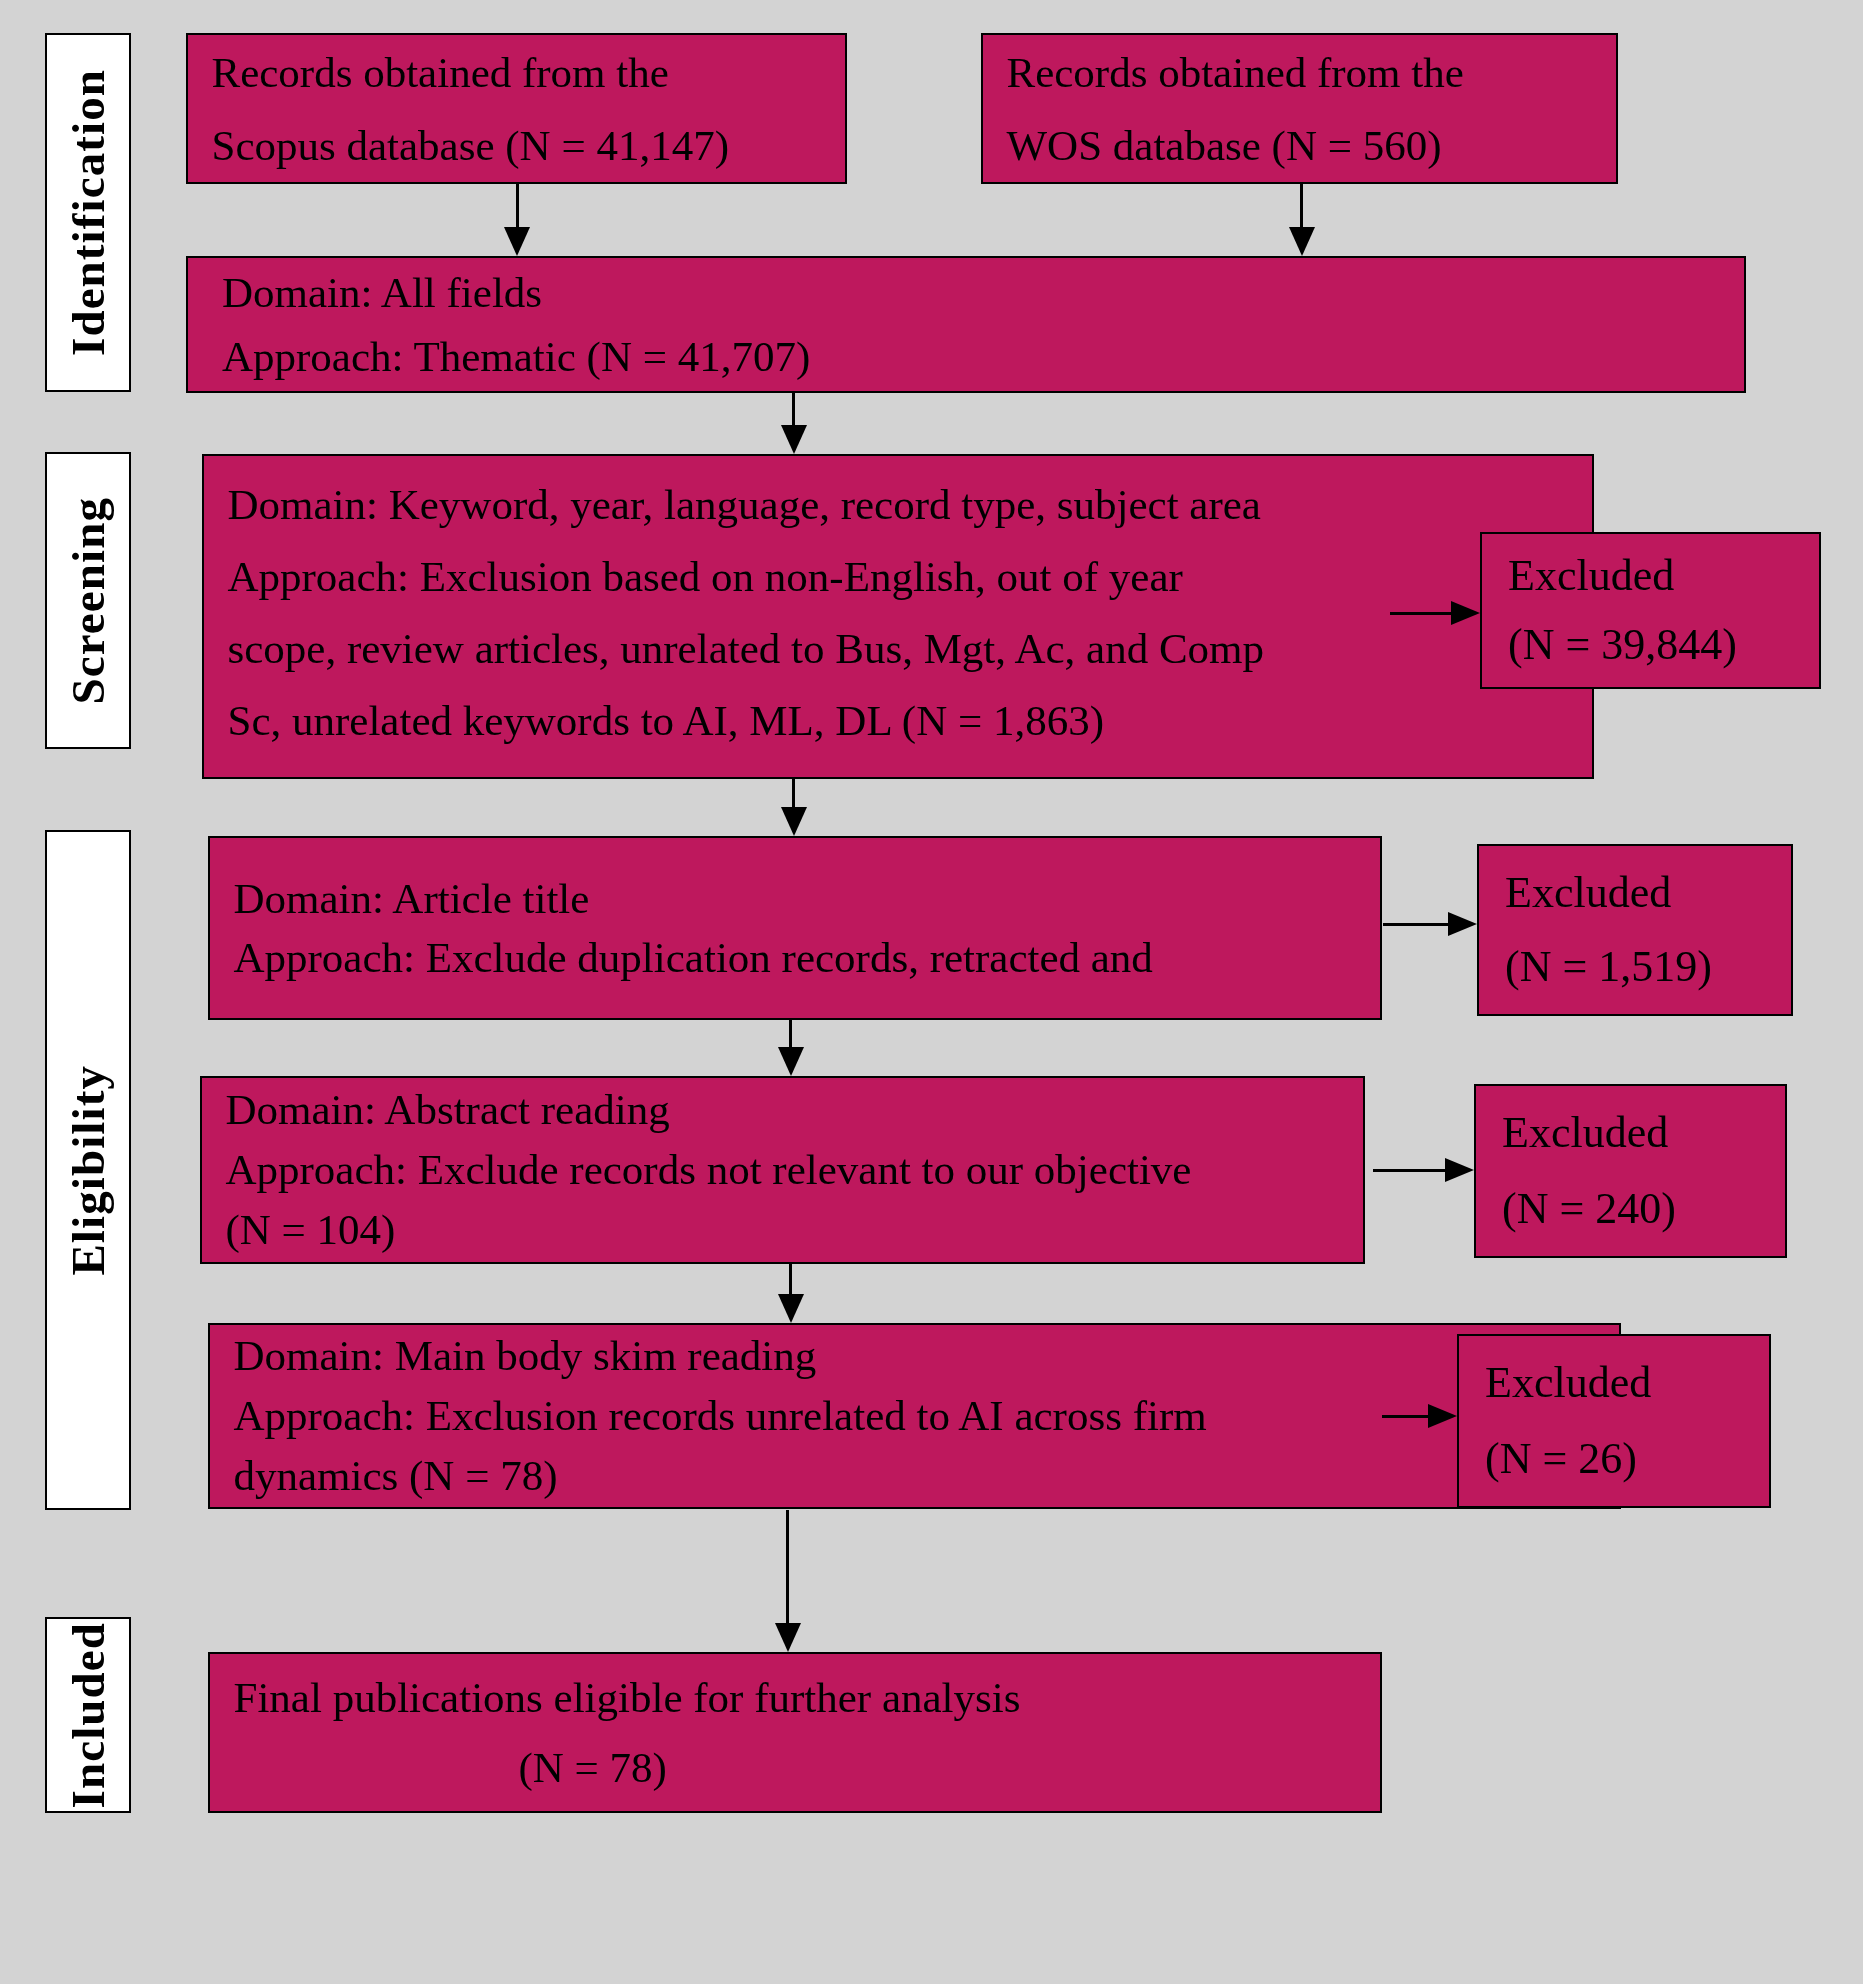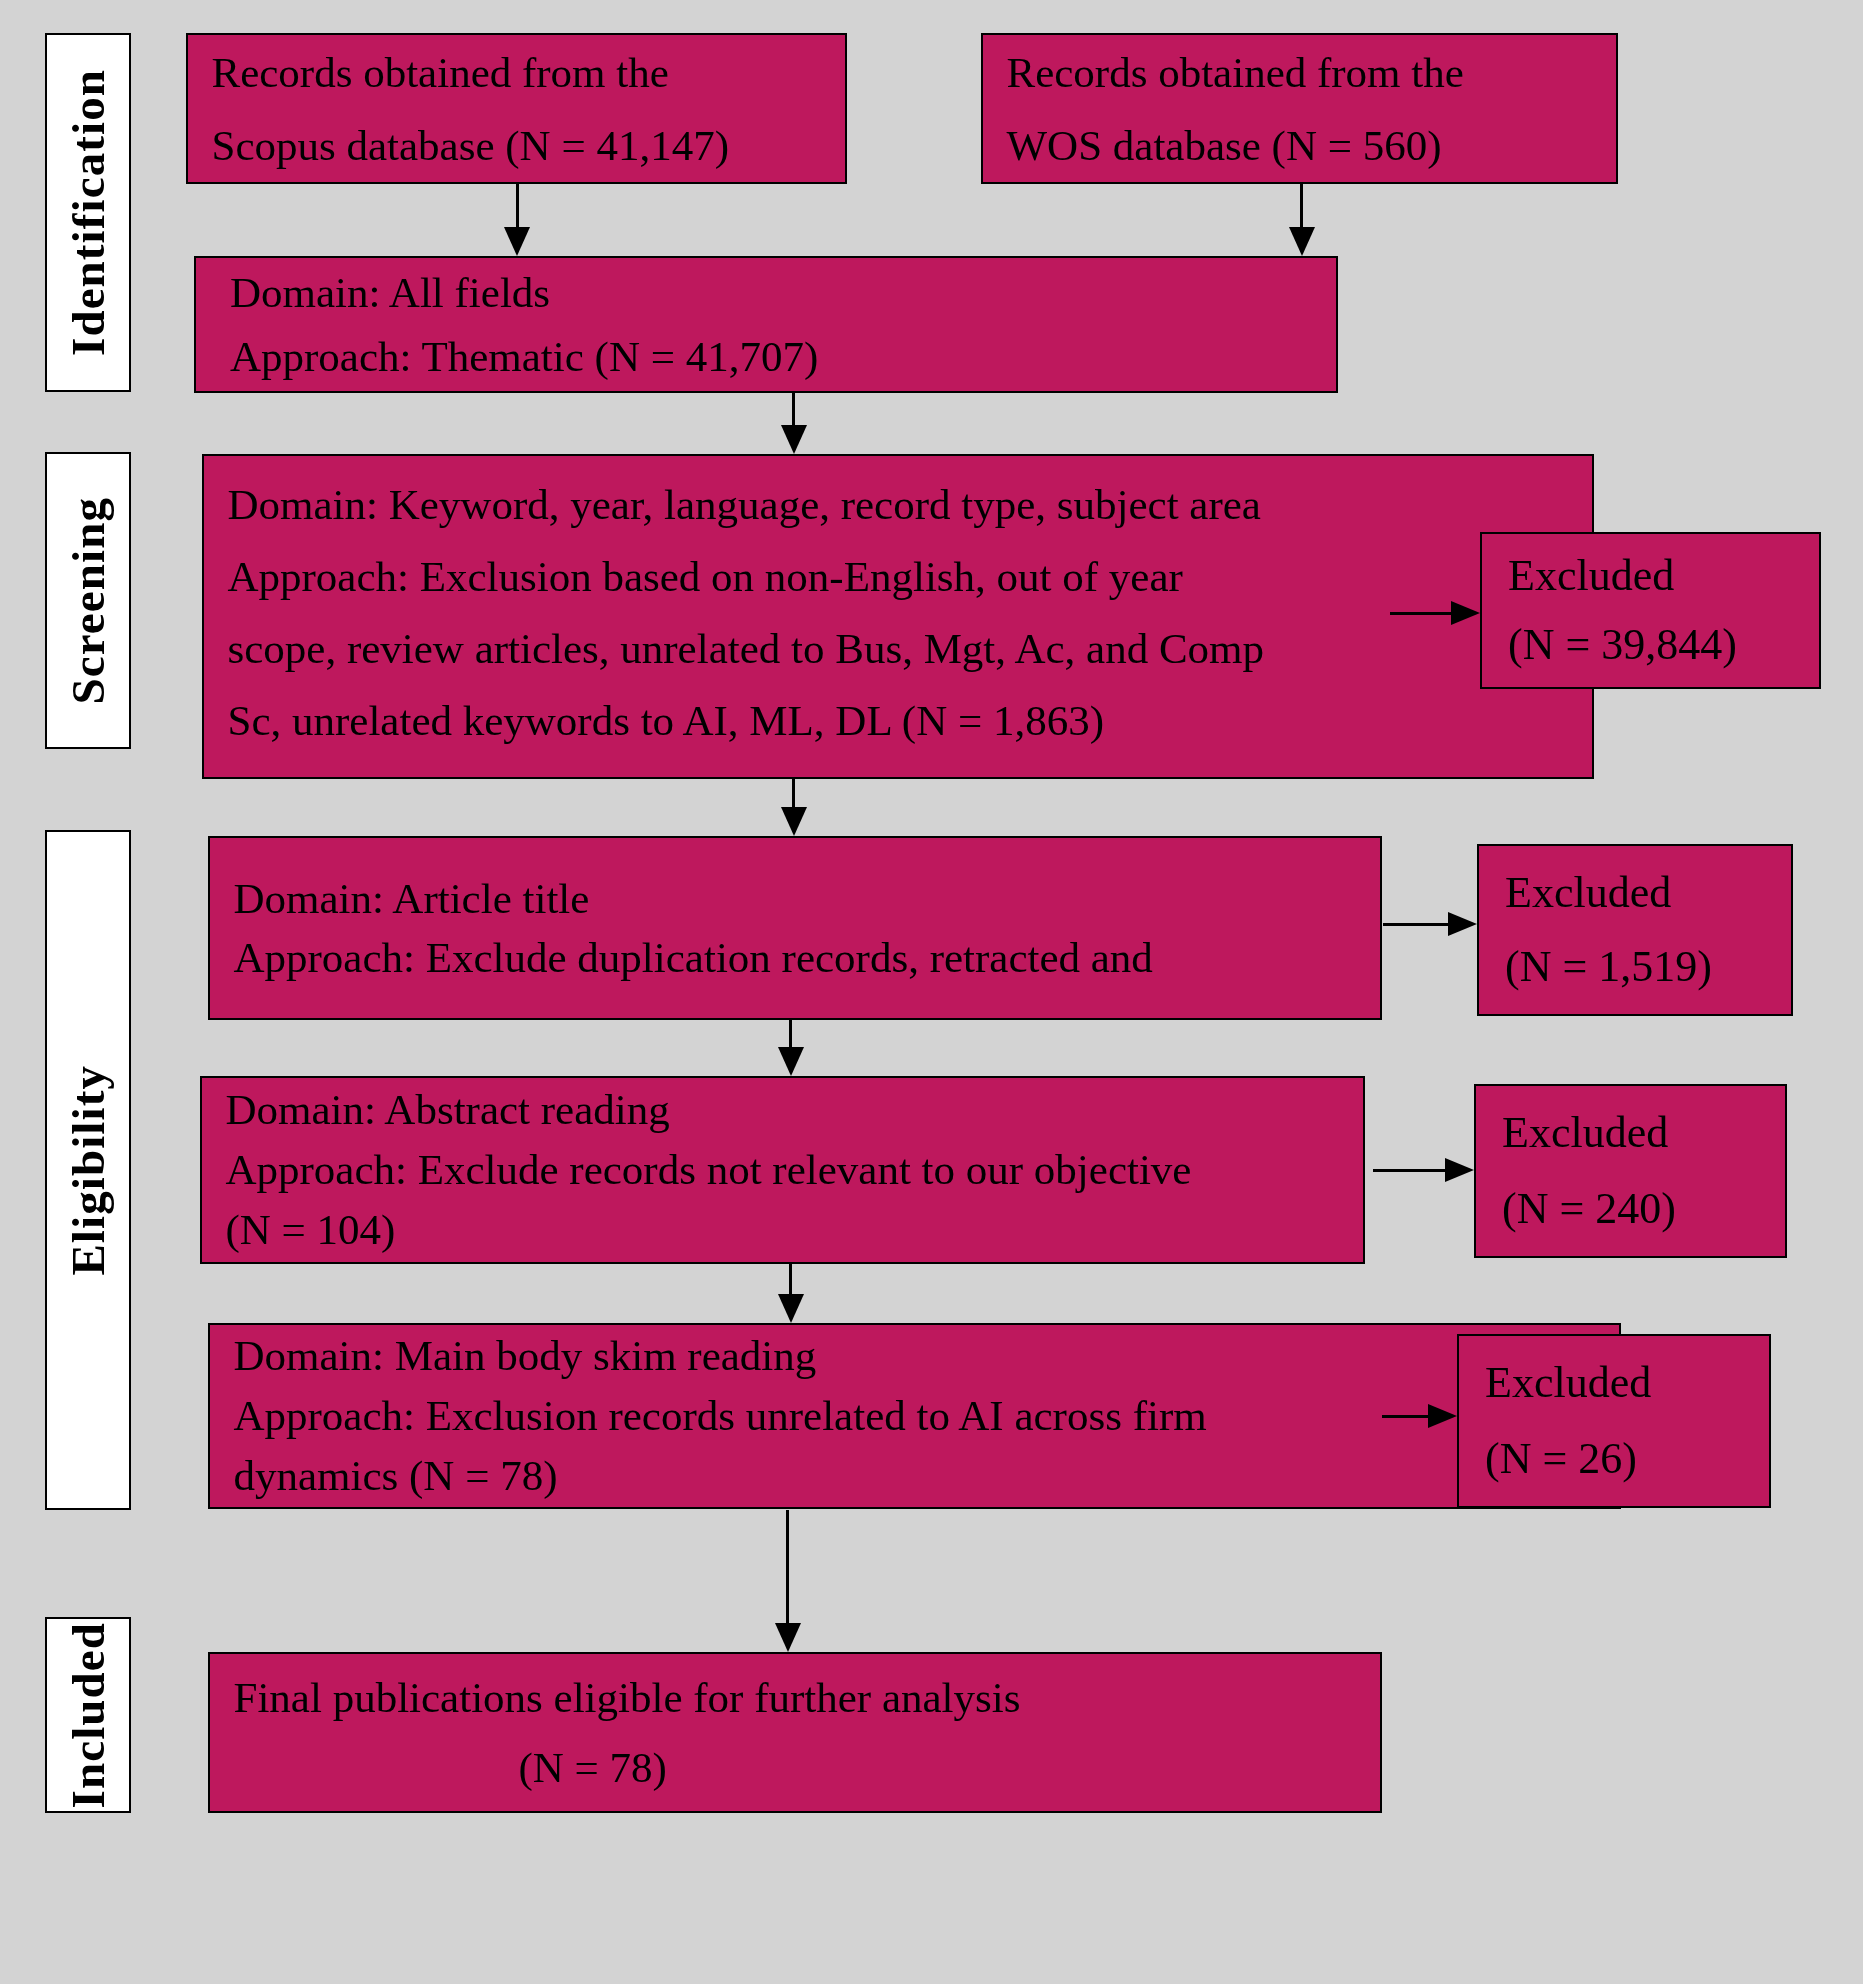--- a/index.html
+++ b/index.html
@@ -96,21 +96,21 @@
   <div class="box lh130" style="left:186px; top:33px; width:661px; height:151px;">
     <div class="line">Records obtained from the</div>
     <div class="line">Scopus database (N = 41,147)</div>
   </div>
 
   <div class="box lh130" style="left:981px; top:33px; width:637px; height:151px;">
     <div class="line">Records obtained from the</div>
     <div class="line">WOS database (N = 560)</div>
   </div>
 
-  <div class="box lh115" style="left:194px; top:256px; width:1144px; height:137px;padding-left:34px;">
+  <div class="box lh115" style="left:186px; top:256px; width:1560px; height:137px;padding-left:34px;">
     <div class="line">Domain: All fields</div>
     <div class="line">Approach: Thematic (N = 41,707)</div>
   </div>
 
   <div class="box lh128 top-align" style="left:202px; top:454px; width:1392px; height:325px;">
     <div class="line">Domain: Keyword, year, language, record type, subject area</div>
     <div class="line">Approach: Exclusion based on non-English, out of year</div>
     <div class="line">scope, review articles, unrelated to Bus, Mgt, Ac, and Comp</div>
     <div class="line">Sc, unrelated keywords to AI, ML, DL (N = 1,863)</div>
   </div>

